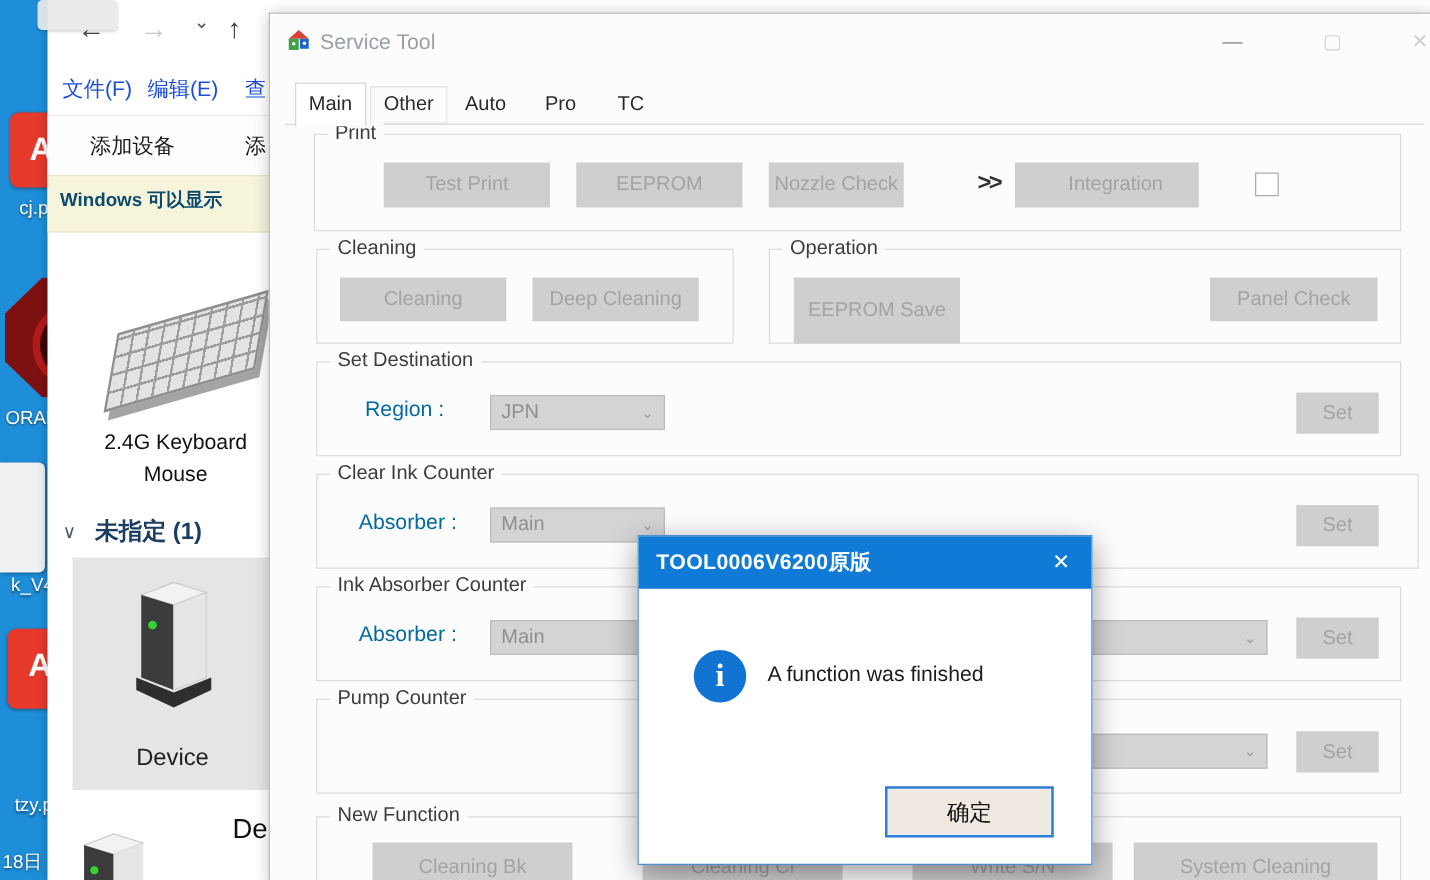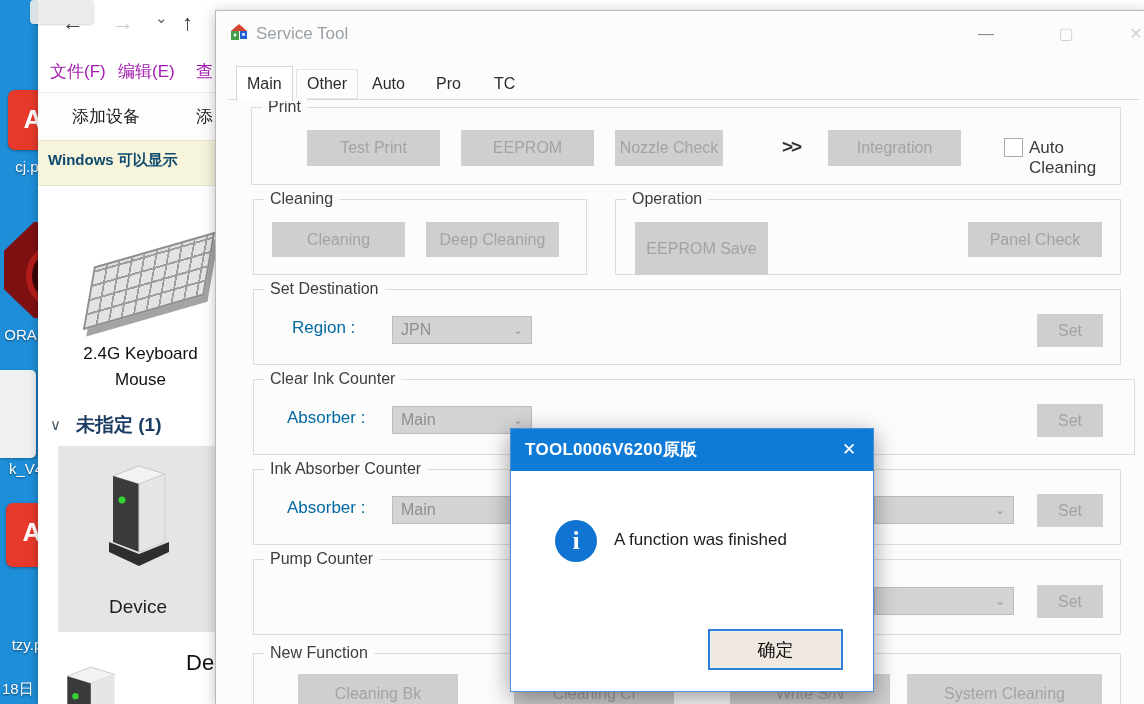--- a/index.html
+++ b/index.html
@@ -14,21 +14,21 @@
   .pdf-glyph{position:absolute;left:0;top:14px;width:100%;text-align:center;color:#fff;font-size:26px;font-weight:bold;}
   .hex-icon{width:100px;height:96px;background:#7d1010;clip-path:polygon(30% 0,70% 0,100% 30%,100% 70%,70% 100%,30% 100%,0 70%,0 30%);position:absolute;}
   .hex-inner{position:absolute;left:22px;top:20px;width:56px;height:56px;border-radius:50%;background:#3a0606;border:6px solid #b31b1b;}
   .hex-check{position:absolute;left:38px;top:34px;width:24px;height:14px;border-left:7px solid #c62222;border-bottom:7px solid #c62222;transform:rotate(-45deg);}
   .win-frag{position:absolute;background:#eef0f2;border-radius:0 5px 5px 0;box-shadow:1px 1px 3px rgba(0,0,0,.3);}
 
   
   #explorer{position:absolute;left:38px;top:0;width:1106px;height:704px;background:#ffffff;box-shadow:0 0 8px rgba(0,0,0,.3);}
   .nav-glyph{font-size:22px;color:#3f3f3f;line-height:1;}
   .nav-disabled{color:#c9c9c9;}
-  .menu-item{font-size:17px;color:#a21caf;}
+  .menu-item{font-size:17px;color:#1d4ed8;}
   .toolbar-row{position:absolute;left:0;top:92px;width:100%;height:48px;background:#fdfdfd;border-top:1px solid #eee;}
   .tool-btn{font-size:17px;color:#1b1b1b;}
   .notice-bar{position:absolute;left:0;top:140px;width:100%;height:44px;background:#f7f4dc;border-top:1px solid #e8e4c8;border-bottom:1px solid #e8e4c8;}
   .notice-text{position:absolute;left:10px;top:10px;font-size:15px;font-weight:600;color:#0c4a6e;white-space:nowrap;}
   .kb{position:absolute;left:48px;top:252px;width:122px;height:54px;border:2px solid #8f8f8f;
       background:repeating-linear-gradient(90deg,transparent 0 11px,#9e9e9e 11px 13px),repeating-linear-gradient(0deg,transparent 0 11px,#9e9e9e 11px 13px),#e3e3e1;
       transform:rotate(-16deg) skewX(-26deg);box-shadow:5px 7px 0 #38383675;}
   .kb-caption{position:absolute;width:205px;text-align:center;font-size:17px;color:#101010;}
   .section-chevron{font-size:15px;color:#4a5a6a;}
   .section-title{font-size:19px;font-weight:bold;color:#1c3d63;}
@@ -157,23 +157,22 @@
     <div class="tab" style="left:210px;">Pro</div>
     <div class="tab" style="left:268px;">TC</div>
     <div class="tab-strip-line"></div>
 
     <div class="groupbox" style="left:35px;top:96px;width:868px;height:76px;">
       <span class="grouplabel">Print</span>
       <div class="btn-dis" style="left:55px;top:22px;width:133px;height:36px;">Test Print</div>
       <div class="btn-dis" style="left:209px;top:22px;width:133px;height:36px;">EEPROM</div>
       <div class="btn-dis" style="left:363px;top:22px;width:108px;height:36px;">Nozzle Check</div>
       <span class="chev2" style="left:530px;top:28px;">&gt;&gt;</span>
-      <div class="btn-dis" style="left:576px;top:22px;width:133px;height:36px;">Integration</div>
+      <div class="btn-dis" style="left:560px;top:22px;width:133px;height:36px;padding-left:14px;">Integration</div>
       <div class="checkbox" style="left:752px;top:30px;"></div>
-      <span class="check-label" style="left:777px;top:30px;">Auto Cleaning</span>
     </div>
 
     <div class="groupbox" style="left:37px;top:188px;width:332px;height:74px;">
       <span class="grouplabel">Cleaning</span>
       <div class="btn-dis" style="left:18px;top:22px;width:133px;height:35px;">Cleaning</div>
       <div class="btn-dis" style="left:172px;top:22px;width:133px;height:35px;">Deep Cleaning</div>
     </div>
 
     <div class="groupbox" style="left:399px;top:188px;width:504px;height:74px;">
       <span class="grouplabel">Operation</span>

